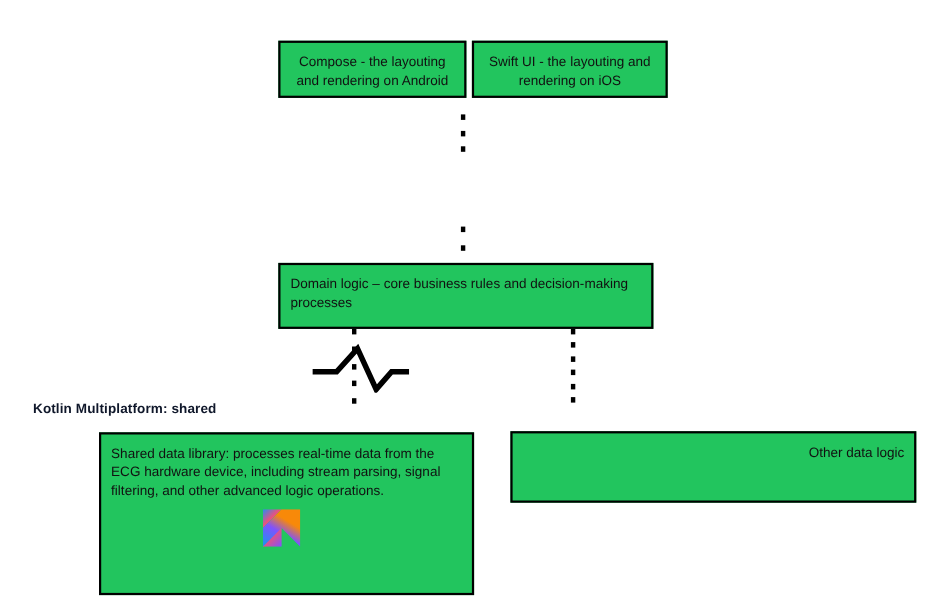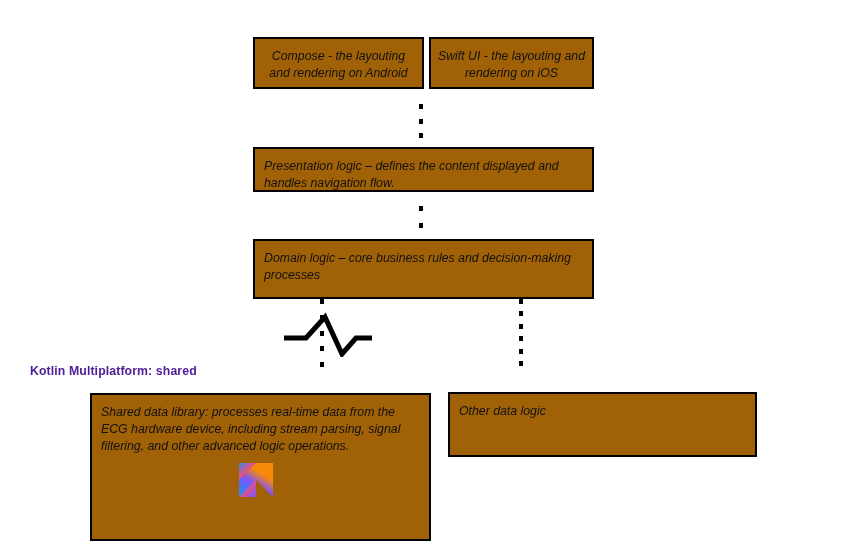--- a/index.html
+++ b/index.html
@@ -14,44 +14,43 @@
   #canvas {
     position: relative;
     width: 858px;
     height: 559px;
     background: #ffffff;
     overflow: hidden;
   }
   .box {
     position: absolute;
     box-sizing: border-box;
-    background: #a16207;
+    background: #22c55e;
     border: 2.5px solid #000000;
-    font-style: italic;
   }
   .box-text {
     position: absolute;
     left: 9px;
     right: 9px;
     top: 9px;
     font-size: 12.3px;
     line-height: 17px;
     color: #111111;
     white-space: pre-wrap;
   }
   .box-text.centered {
     text-align: center;
     left: 6px;
     right: 6px;
   }
   .section-label {
     position: absolute;
     font-size: 12.3px;
     font-weight: bold;
-    color: #4c1d95;
+    color: #0f172a;
     letter-spacing: 0.1px;
     white-space: nowrap;
   }
   .dotline {
     position: absolute;
     display: flex;
     flex-direction: column;
     align-items: center;
     justify-content: space-between;
   }
@@ -69,27 +68,24 @@
 </style>
 </head>
 <body>
 
 <div id="canvas">
 
   <div class="box" id="box-0" style="left: 253px; top: 37px; width: 171px; height: 52px;">
     <div class="box-text centered">Compose - the layouting and rendering on Android</div>
   </div>
 
-  <div class="box" id="box-1" style="left: 429px; top: 37px; width: 165px; height: 52px;">
+  <div class="box" id="box-1" style="left: 429px; top: 37px; width: 178px; height: 52px;">
     <div class="box-text centered">Swift UI - the layouting and rendering on iOS</div>
   </div>
 
-  <div class="box" id="box-2" style="left: 253px; top: 147px; width: 341px; height: 45px;">
-    <div class="box-text">Presentation logic – defines the content displayed and handles navigation flow.</div>
-  </div>
 
   <div class="box" id="box-3" style="left: 253px; top: 239px; width: 341px; height: 60px;">
     <div class="box-text">Domain logic – core business rules and decision-making processes</div>
   </div>
 
   <div class="box" id="box-4" style="left: 90px; top: 393px; width: 341px; height: 148px;">
     <div class="box-text">Shared data library: processes real-time data from the ECG hardware device, including stream parsing, signal filtering, and other advanced logic operations.</div>
     <div class="kotlin-logo" id="kotlin-logo-holder" style="left: 147px; top: 68px;">
       <svg width="34" height="34" viewBox="0 0 60 60" xmlns="http://www.w3.org/2000/svg">
         <defs>
@@ -105,21 +101,21 @@
             <stop offset="100%" stop-color="#7F52FF"></stop>
           </linearGradient>
         </defs>
         <polygon points="0,0 30,0 0,30" fill="url(#kgrad2)"></polygon>
         <polygon points="0,30 0,60 30,60 30,30" fill="url(#kgrad2)"></polygon>
         <polygon points="60,0 30,0 0,30 0,60 30,30 60,60" fill="url(#kgrad)"></polygon>
       </svg>
     </div>
   </div>
 
-  <div class="box" id="box-5" style="left: 448px; top: 392px; width: 309px; height: 65px;">
+  <div class="box" id="box-5" style="left: 464px; top: 392px; width: 369px; height: 65px; text-align: right;">
     <div class="box-text">Other data logic</div>
   </div>
 
   <div class="section-label" id="section-label" style="left: 30px; top: 364px;">Kotlin Multiplatform: shared</div>
 
   <div class="dotline" id="conn-0" style="left: 418px; top: 104px; width: 6px; height: 34px;">
       <span class="dot"></span>
       <span class="dot"></span>
       <span class="dot"></span>
     </div>

